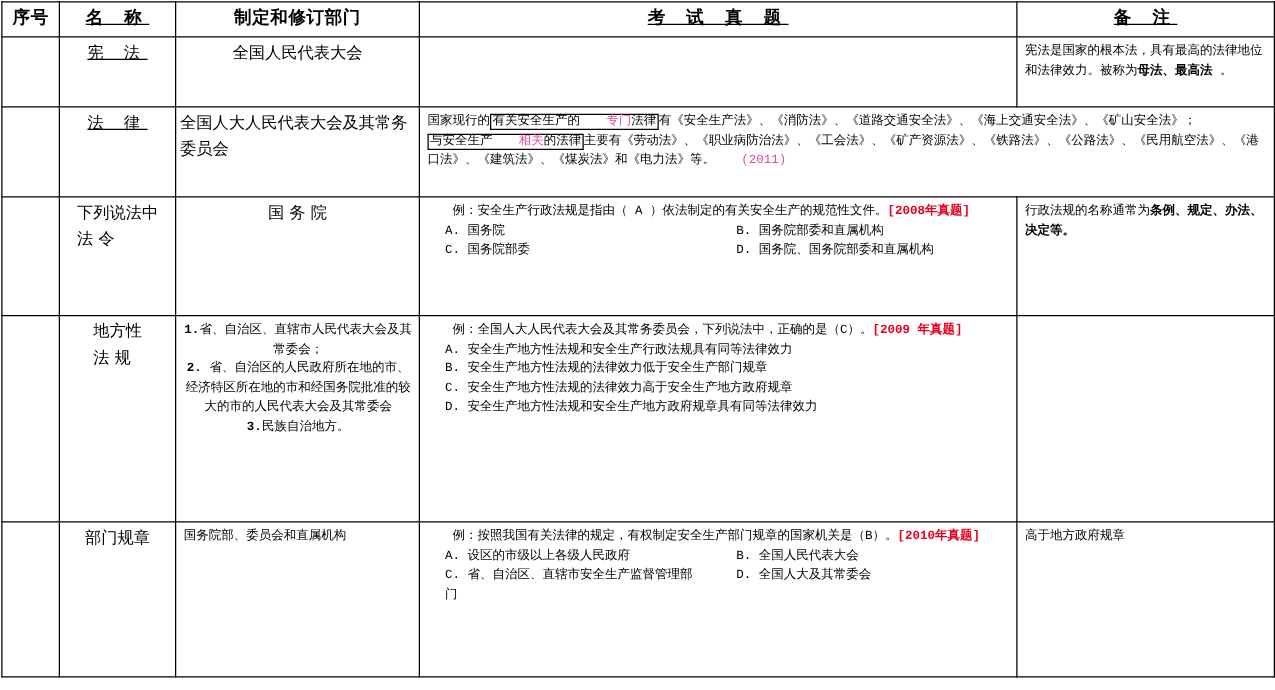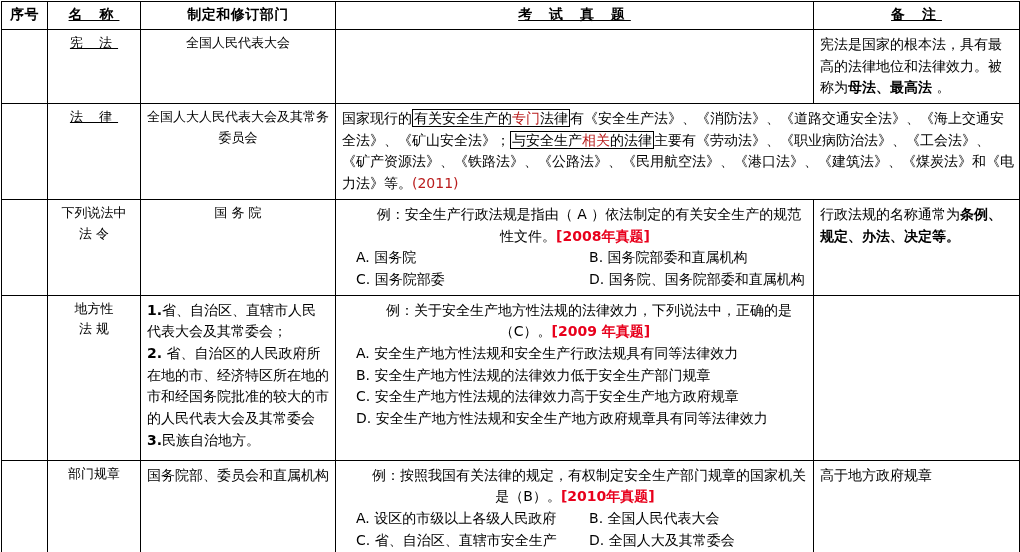--- a/index.html
+++ b/index.html
@@ -46,49 +46,50 @@
     font-weight: bold;
     font-size: 14px;
     letter-spacing: 0.5px;
   }
   .hdr-inner { display: block; line-height: 25px; }
   .sp { letter-spacing: 6px; text-decoration: underline; }
 
   td .cell {
     padding: 4px 5px 4px 6px;
     line-height: 1.55;
-    font-size: 14px;
+    font-size: 10px;
+    font-family: Liberation Mono, monospace;
   }
   .ctr {
-    text-align: center;
+    text-align: left;
     display: flex;
     align-items: center;
     justify-content: center;
     height: 100%;
     box-sizing: border-box;
     padding: 3px;
   }
   .ctr-txt { line-height: 1.6; }
   .bold { font-weight: bold; }
-  .red  { color: #b91c1c; }
+  .red  { color: #ec4899; margin-left: 21px; }
   .redb { color: #e8001c; font-weight: bold; }
   .boxed {
     border: 1px solid #000;
     padding: 0 1px;
     white-space: nowrap;
   }
-  .q-line { text-indent: 2em; text-align: center; }
+  .q-line { text-indent: 2em; }
   .opt-row {
     display: flex;
     padding-left: 14px;
     gap: 31px;
   }
   .opt-a { width: 48%; }
   .opt-b { width: 52%; }
-  .dept-list { line-height: 1.6; }
+  .dept-list { line-height: 1.6; text-align: center; }
   .num { font-weight: bold; }
   .note-cell { line-height: 1.6; }
   .r-h1 { height: 56px; }
   .r-h2 { height: 72px; }
   .r-h3 { height: 95px; }
   .r-h4 { height: 165px; }
   .r-h5 { height: 124px; }
 </style>
 </head>
 <body>
@@ -215,21 +216,21 @@
         </td>
         <td>
           <div class="cell dept-list">
             <div><span class="num">1.</span><span>省、自治区、直辖市人民代表大会及其常委会；</span></div>
             <div><span class="num">2.</span><span> 省、自治区的人民政府所在地的市、经济特区所在地的市和经国务院批准的较大的市的人民代表大会及其常委会</span></div>
             <div><span class="num">3.</span><span>民族自治地方。</span></div>
           </div>
         </td>
         <td>
           <div class="cell">
-            <div class="q-line"><span>例：关于安全生产地方性法规的法律效力，下列说法中，正确的是（C）。</span><span class="redb">[2009 年真题]</span></div>
+            <div class="q-line"><span>例：全国人大人民代表大会及其常务委员会，下列说法中，正确的是（C）。</span><span class="redb">[2009 年真题]</span></div>
             <div class="opt-row">
                 <span>A. 安全生产地方性法规和安全生产行政法规具有同等法律效力</span>
               </div>
             <div class="opt-row">
                 <span>B. 安全生产地方性法规的法律效力低于安全生产部门规章</span>
               </div>
             <div class="opt-row">
                 <span>C. 安全生产地方性法规的法律效力高于安全生产地方政府规章</span>
               </div>
             <div class="opt-row">

